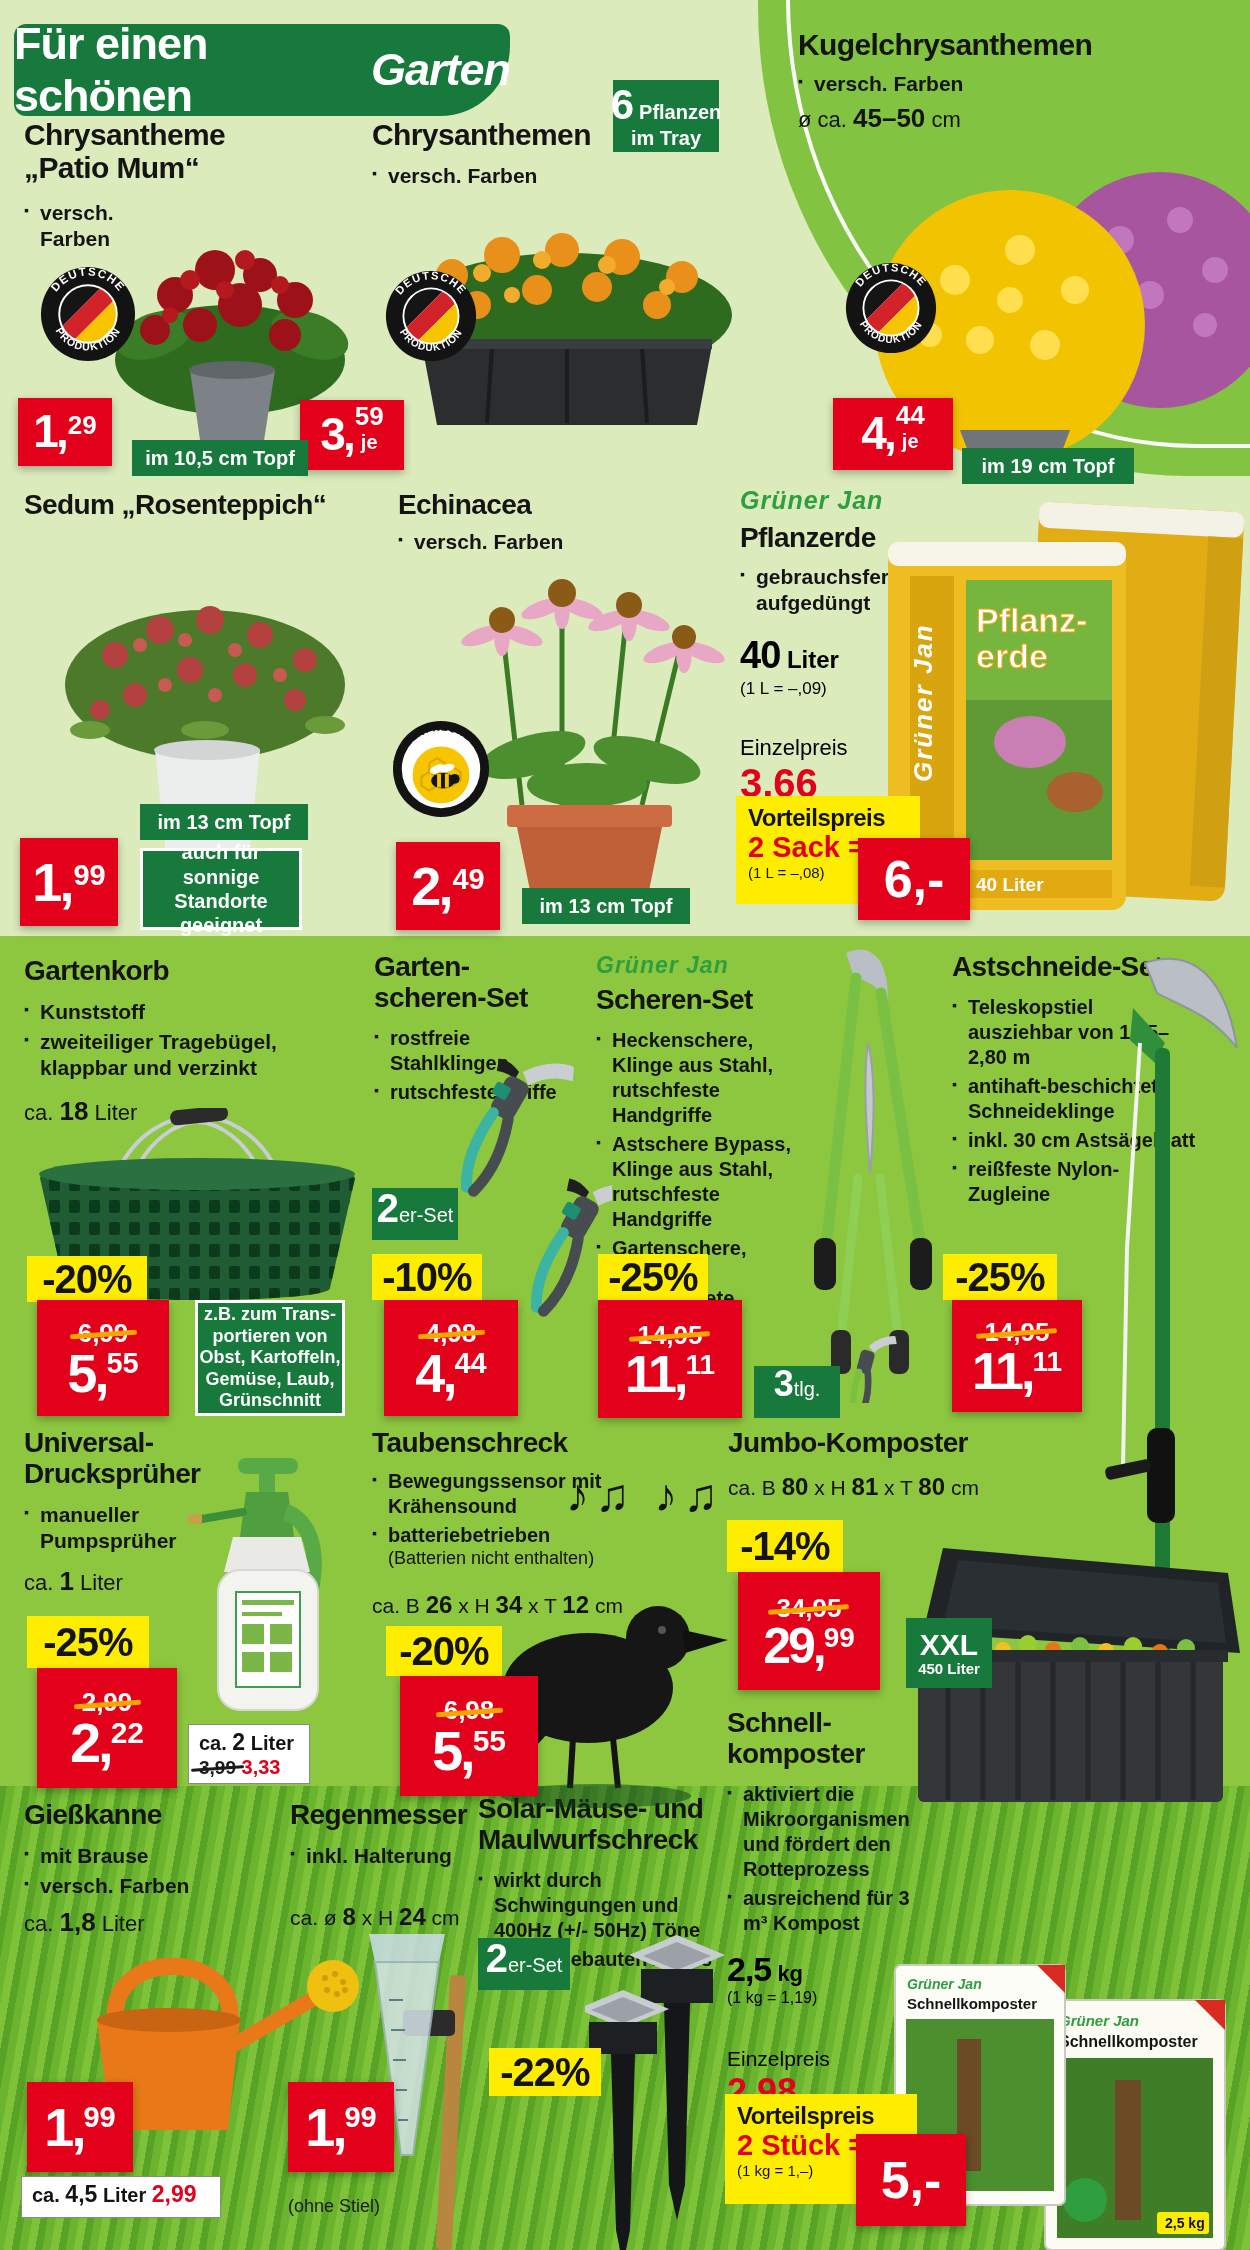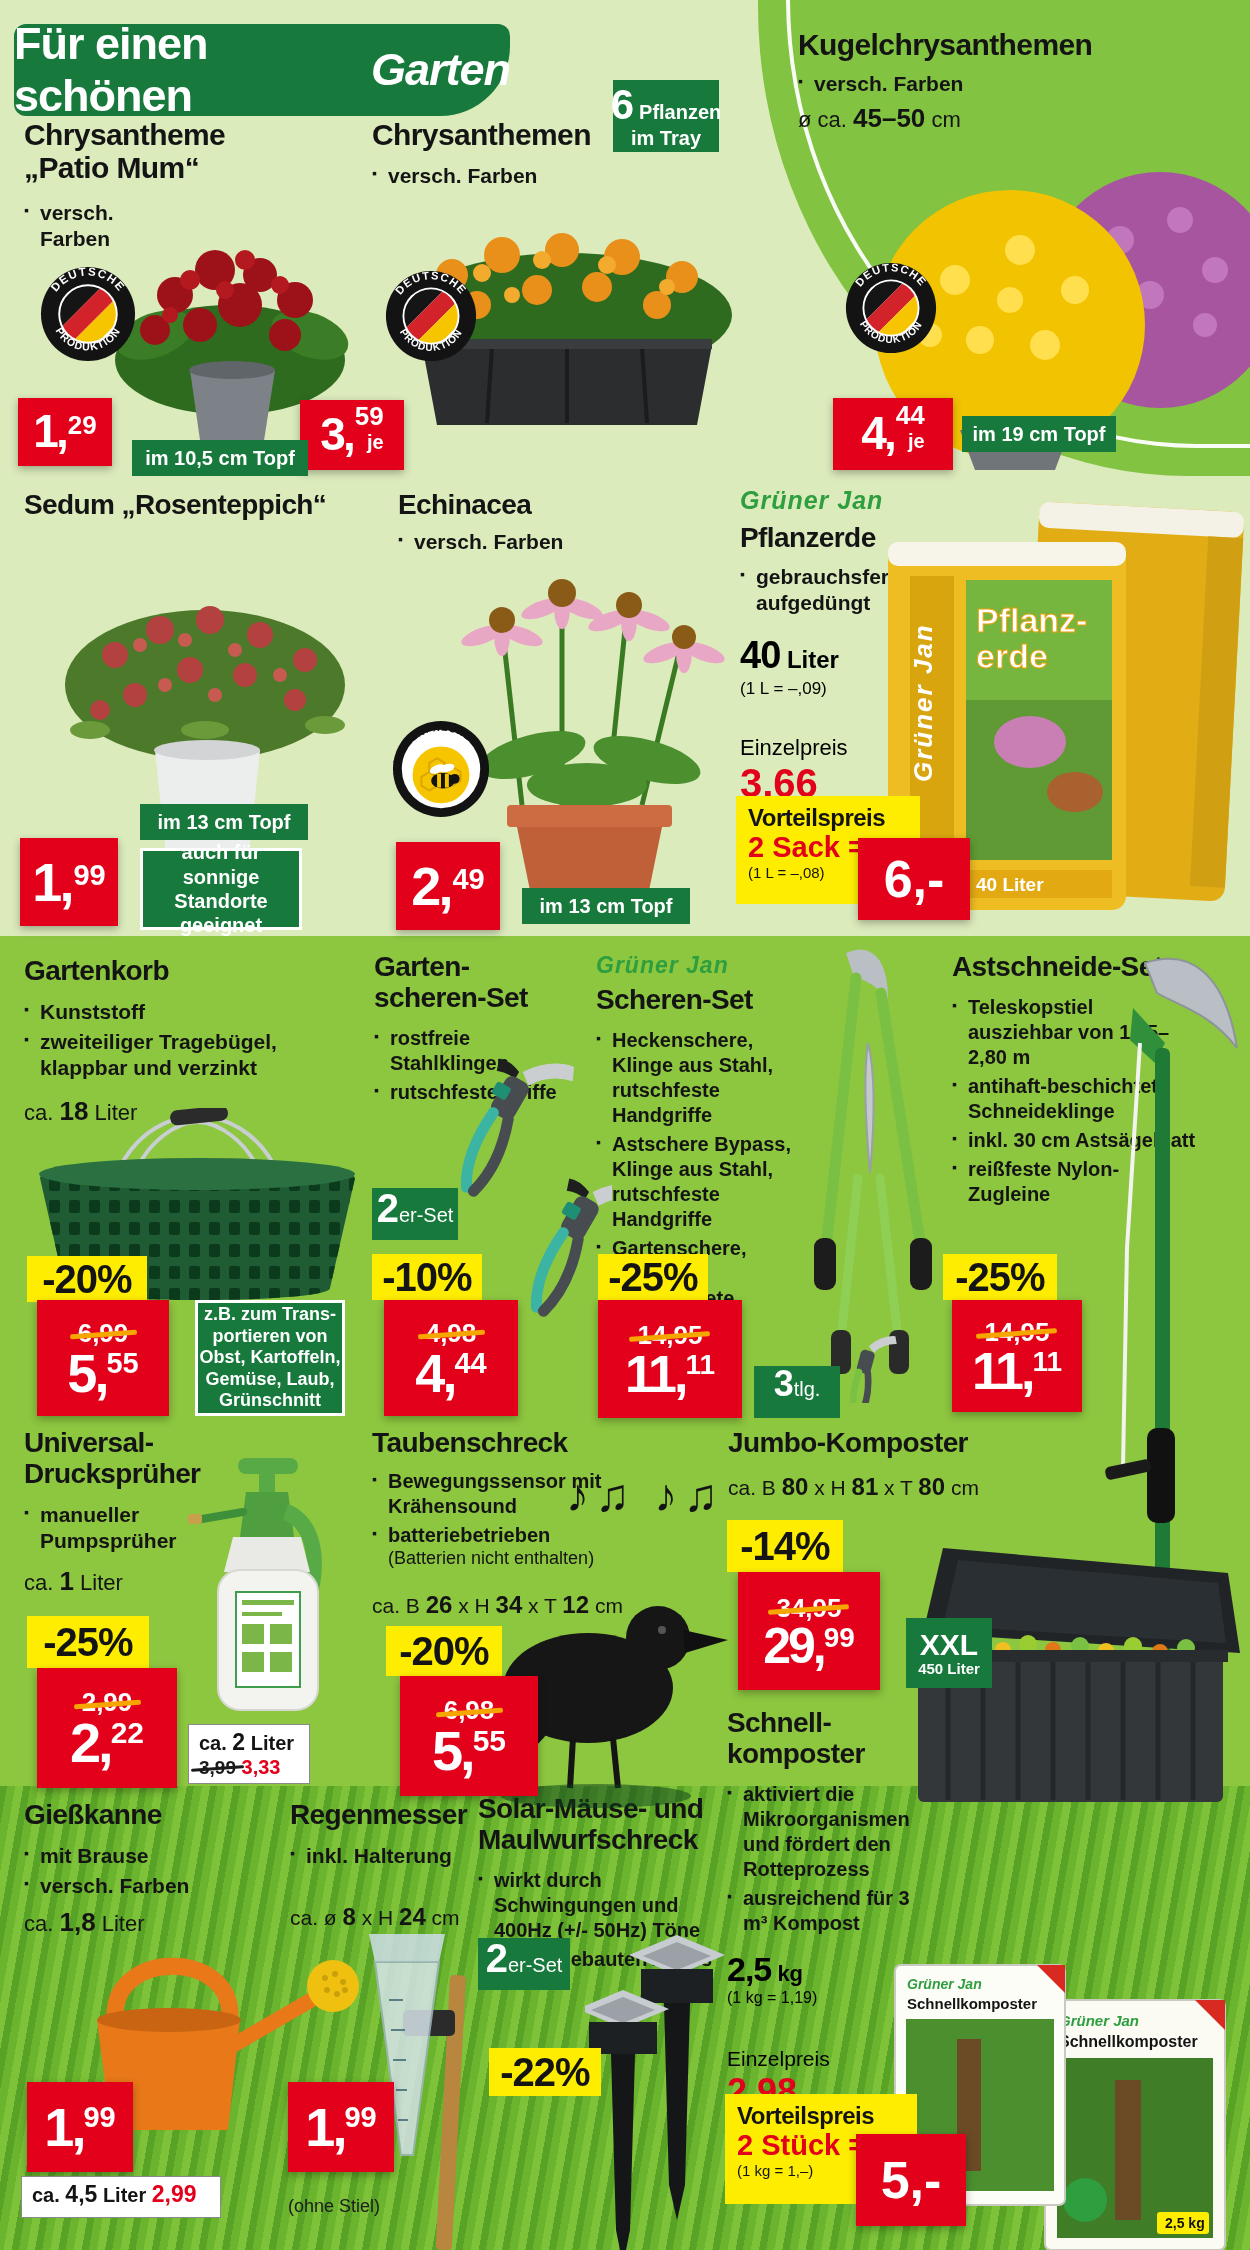--- a/index.html
+++ b/index.html
@@ -19,21 +19,21 @@
 .t30{font-size:30px}.t28{font-size:28px}
 .brand-script{color:#2f9e3f;font-weight:700;font-style:italic;font-size:25px;letter-spacing:1px}
 ul.bullets{list-style:none;color:#141414;font-weight:700;font-size:21px;line-height:1.25;margin-top:12px}
 ul.bullets li{position:relative;padding-left:16px;margin-bottom:4px}
 ul.bullets li::before{content:"▪";position:absolute;left:0;top:2px;font-size:14px}
 .sub-note{font-weight:400;font-size:18px;color:#141414;padding-left:16px}
 .cap{font-size:22px;color:#141414}.cap b{font-size:26px;font-weight:800}
 .dims{font-size:21px;color:#141414}.dims b{font-size:24px;font-weight:800}
 .price-box{background:#e2001a;color:#fff;display:flex;align-items:center;justify-content:center;box-shadow:0 3px 8px rgba(0,0,0,.3);z-index:5}
 .p-main{font-weight:800;letter-spacing:-3px;line-height:.9}
-.p-col{display:flex;flex-direction:column;align-items:flex-end;margin-top:-14px;margin-left:2px}
+.p-col{display:flex;flex-direction:column;align-items:center;margin-top:-14px;margin-left:2px}
 .p-cents{font-weight:800;line-height:1}
 .p-je{font-size:20px;font-weight:700;margin-top:2px}
 .price-s .p-main{font-size:46px}.price-s .p-cents{font-size:26px}
 .price-m .p-main{font-size:54px}.price-m .p-cents{font-size:29px}
 .red-stack{background:#e2001a;color:#fff;display:flex;flex-direction:column;align-items:center;justify-content:center;box-shadow:0 3px 8px rgba(0,0,0,.3);z-index:5}
 .old{position:relative;color:#fff;font-weight:700;font-size:26px;display:inline-block}
 .old::after{content:"";position:absolute;left:-8px;right:-8px;top:46%;height:5px;background:#f7a600;transform:rotate(-4deg);border-radius:2px}
 .old.dark{color:#1a1a1a;font-size:19px}.old.dark::after{background:#1a1a1a;height:3px}
 .pot-badge{background:#17793c;color:#fff;font-weight:700;font-size:20px;display:flex;align-items:center;justify-content:center;z-index:6}
 .note-box{background:#17793c;border:3px solid #fff;color:#fff;font-weight:700;text-align:center;display:flex;flex-direction:column;justify-content:center;z-index:6}
@@ -199,21 +199,21 @@
       </g>
     <path d="M100 300 L210 300 L195 340 L115 340 Z" fill="#6f7579"></path>
   </svg>
   <div class="abs price-box price-s" style="left:833px;top:398px;width:120px;height:72px">
     <span class="p-main">4,</span>
     <span class="p-col">
         <span class="p-cents">44</span>
         <span class="p-je">je</span>
       </span>
   </div>
-  <div class="abs pot-badge" style="left:962px;top:416px;width:154px;height:36px">
+  <div class="abs pot-badge" style="left:962px;top:448px;width:172px;height:36px">
       <span>im 19 cm Topf</span>
     </div>
 
   <svg class="abs" style="left:40px;top:266px;z-index:4" width="96" height="96" viewBox="0 0 100 100">
     <defs>
         <clipPath id="dpClip">
           <circle cx="50" cy="50" r="29"></circle>
         </clipPath>
       <path id="dpTop" d="M 10,50 A 40,40 0 0 1 90,50"></path>
         <path id="dpBot" d="M 12,50 A 38,38 0 0 0 88,50"></path>

